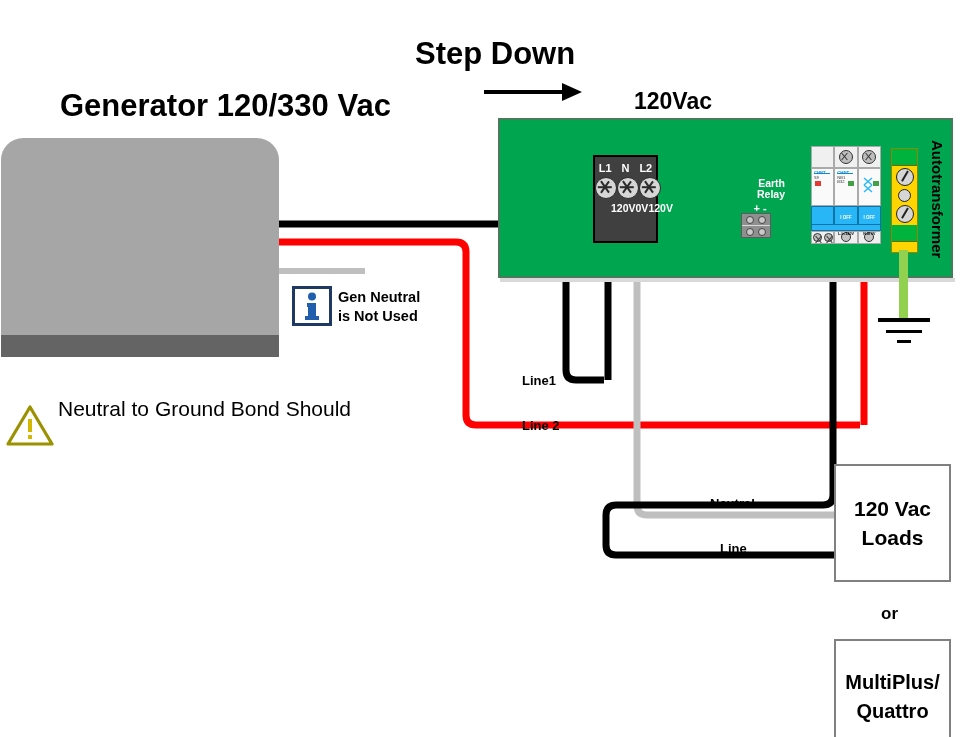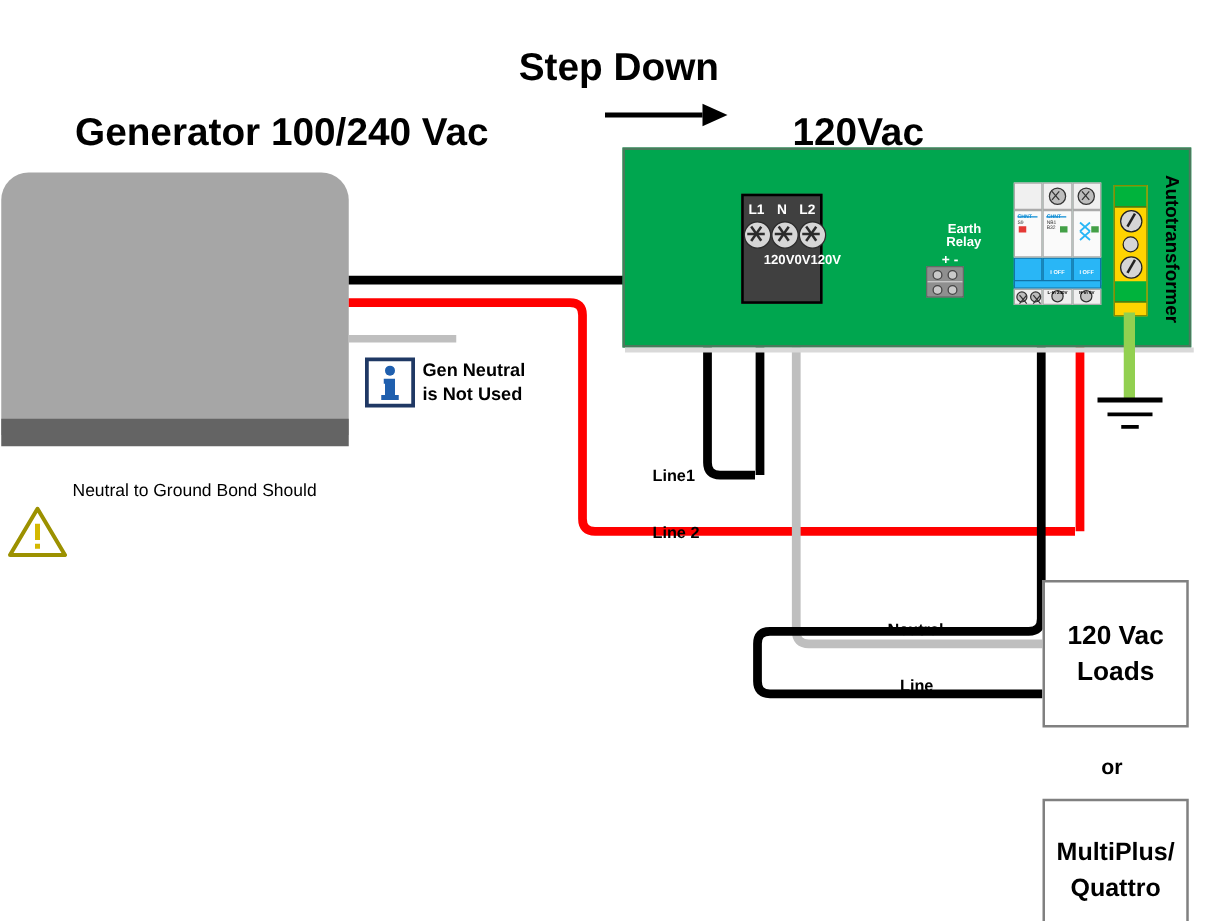--- a/index.html
+++ b/index.html
@@ -4,40 +4,40 @@
 <style>
   html,body{margin:0;padding:0;background:#ffffff;}
   body{width:965px;height:737px;position:relative;overflow:hidden;
        font-family:"Liberation Sans",sans-serif;color:#000;}
   .abs{position:absolute;}
   .ttl{font-weight:bold;white-space:pre;margin-top:16px;}
 
   
   #title-step-down{left:415px;top:20px;font-size:31px;}
   #title-generator{left:60px;top:72px;font-size:31px;}
-  #title-120vac{left:634px;top:72px;font-size:31px;}
+  #title-120vac{left:634px;top:72px;font-size:23px;}
 
   
   #arrow-wrap{left:484px;top:78px;width:100px;height:28px;}
 
   
   #generator-body{left:1px;top:138px;width:278px;height:210px;
       background:#a6a6a6;border-radius:22px 22px 0 0;}
   #generator-base{left:1px;top:335px;width:278px;height:22px;background:#646464;}
   #gen-neutral-stub{left:279px;top:268px;width:86px;height:6px;background:#bfbfbf;}
 
   
   #info-box{left:292px;top:286px;width:40px;height:40px;
       border:3px solid #1f3864;background:#fff;box-sizing:border-box;}
   #info-glyph{left:0;top:0;width:100%;height:100%;}
   #info-text{left:338px;top:288px;font-size:14.5px;font-weight:bold;line-height:19px;}
 
   
   #warn-icon{left:6px;top:404px;width:48px;height:42px;}
-  #warn-text{left:58px;top:378px;font-size:14px;line-height:29px;}
+  #warn-text{left:58px;top:394px;font-size:21px;line-height:29px;}
 
   
   #green-board{left:498px;top:118px;width:455px;height:160px;
       background:#00a64f;border:2px solid #4a7a5c;box-sizing:border-box;}
   #board-shadow{left:500px;top:278px;width:455px;height:4px;background:#d9d9d9;}
 
   
   #terminal-block{left:593px;top:155px;width:65px;height:88px;
       background:#404040;border:2px solid #000;box-sizing:border-box;}
   .tb-row{display:flex;justify-content:space-around;align-items:center;}
@@ -128,21 +128,21 @@
   #or-label{left:881px;top:604px;font-size:17px;font-weight:bold;}
   #alt-box{left:834px;top:618px;width:117px;height:115px;border:2px solid #808080;
       box-sizing:border-box;background:#fff;display:flex;align-items:center;
       justify-content:center;text-align:center;margin-top:21px;}
   #alt-box-text{font-size:20px;font-weight:bold;line-height:29px;}
 </style>
 </head>
 <body>
 
 <div class="abs ttl" id="title-step-down">Step Down</div>
-<div class="abs ttl" id="title-generator">Generator 100/240 Vac</div>
+<div class="abs ttl" id="title-generator">Generator 120/330 Vac</div>
 <div class="abs ttl" id="title-120vac">120Vac</div>
 
 <div class="abs" id="arrow-wrap">
   <svg width="100" height="28" viewBox="0 0 100 28">
     <line x1="0" y1="14" x2="78" y2="14" stroke="#000" stroke-width="4"></line>
     <polygon points="78,5 98,14 78,23" fill="#000"></polygon>
   </svg>
 </div>
 
 <div class="abs" id="generator-body"></div>

